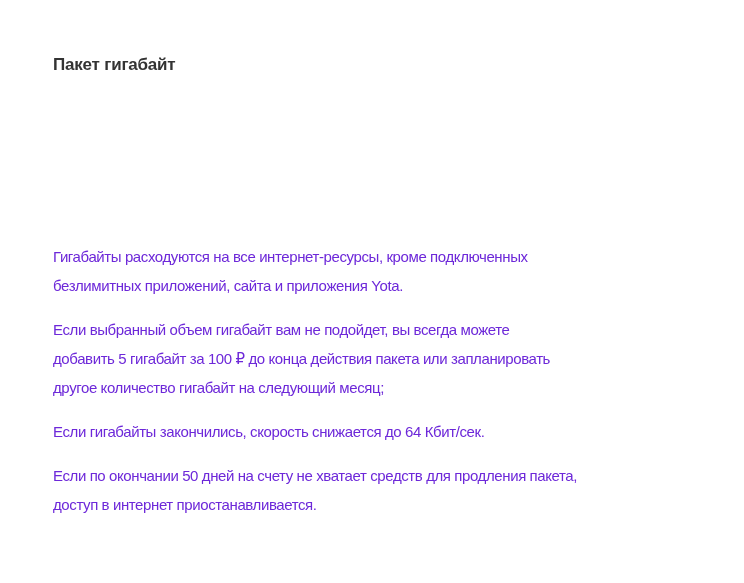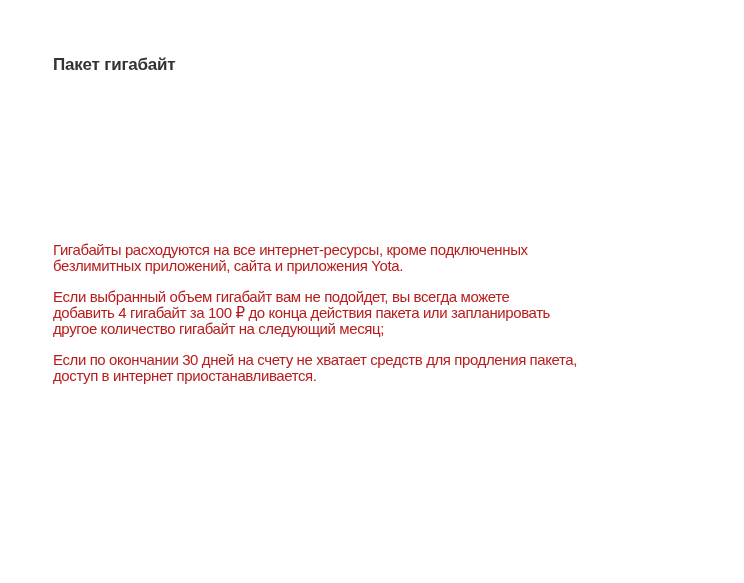--- a/index.html
+++ b/index.html
@@ -27,22 +27,22 @@
     letter-spacing: -0.2px;
     line-height: 27px;
   }
   .desc-col {
     flex: 1 1 auto;
     min-width: 0;
     padding-top: 0;
   }
   .paragraph {
     font-size: 15px;
-    line-height: 16px;
-    color: #b91c1c;
+    line-height: 29px;
+    color: #6d28d9;
     letter-spacing: -0.4px;
     white-space: pre;
     margin-bottom: 15px;
   }
   .subheading {
     font-size: 15px;
     line-height: 27px;
     color: #a9a9a9;
     letter-spacing: -0.4px;
     white-space: pre;
@@ -54,18 +54,19 @@
 <body>
 
 <div class="term-row">
   <div class="term-col">
     <div class="term-title">Пакет гигабайт</div>
   </div>
   <div class="desc-col">
       <div class="paragraph">Гигабайты расходуются на все интернет-ресурсы, кроме подключенных
 безлимитных приложений, сайта и приложения Yota.</div>
       <div class="paragraph">Если выбранный объем гигабайт вам не подойдет, вы всегда можете
-добавить 4 гигабайт за 100 ₽ до конца действия пакета или запланировать
+добавить 5 гигабайт за 100 ₽ до конца действия пакета или запланировать
 другое количество гигабайт на следующий месяц;</div>
-      <div class="paragraph">Если по окончании 30 дней на счету не хватает средств для продления пакета,
+      <div class="paragraph">Если гигабайты закончились, скорость снижается до 64 Кбит/сек.</div>
+      <div class="paragraph">Если по окончании 50 дней на счету не хватает средств для продления пакета,
 доступ в интернет приостанавливается.</div>
     </div>
 </div>
 
 </body></html>

